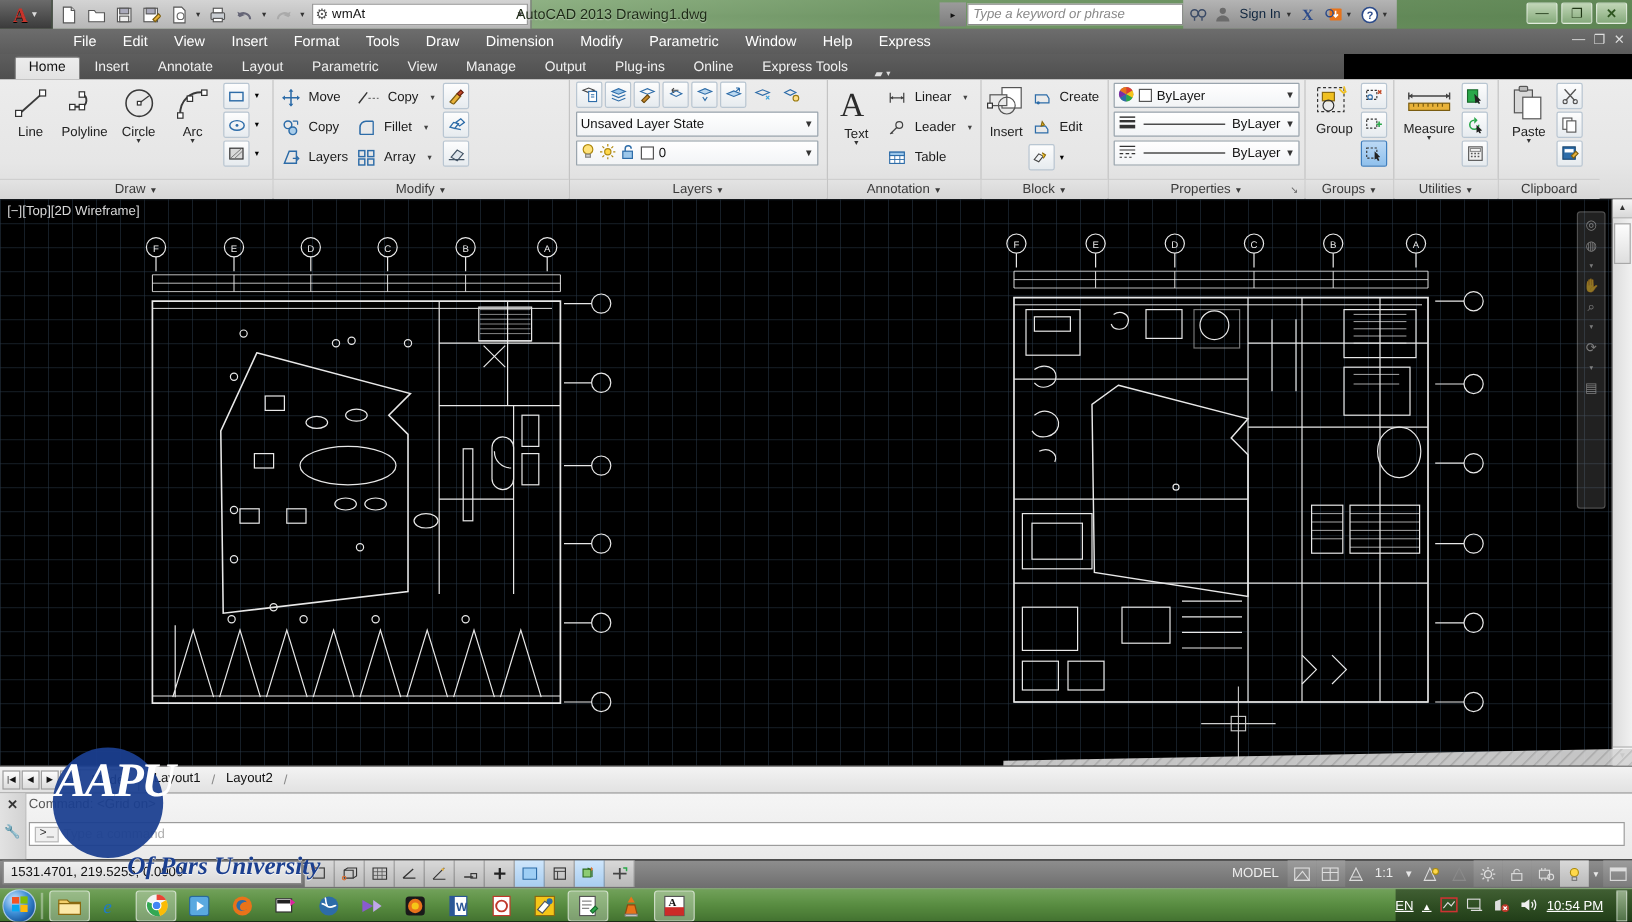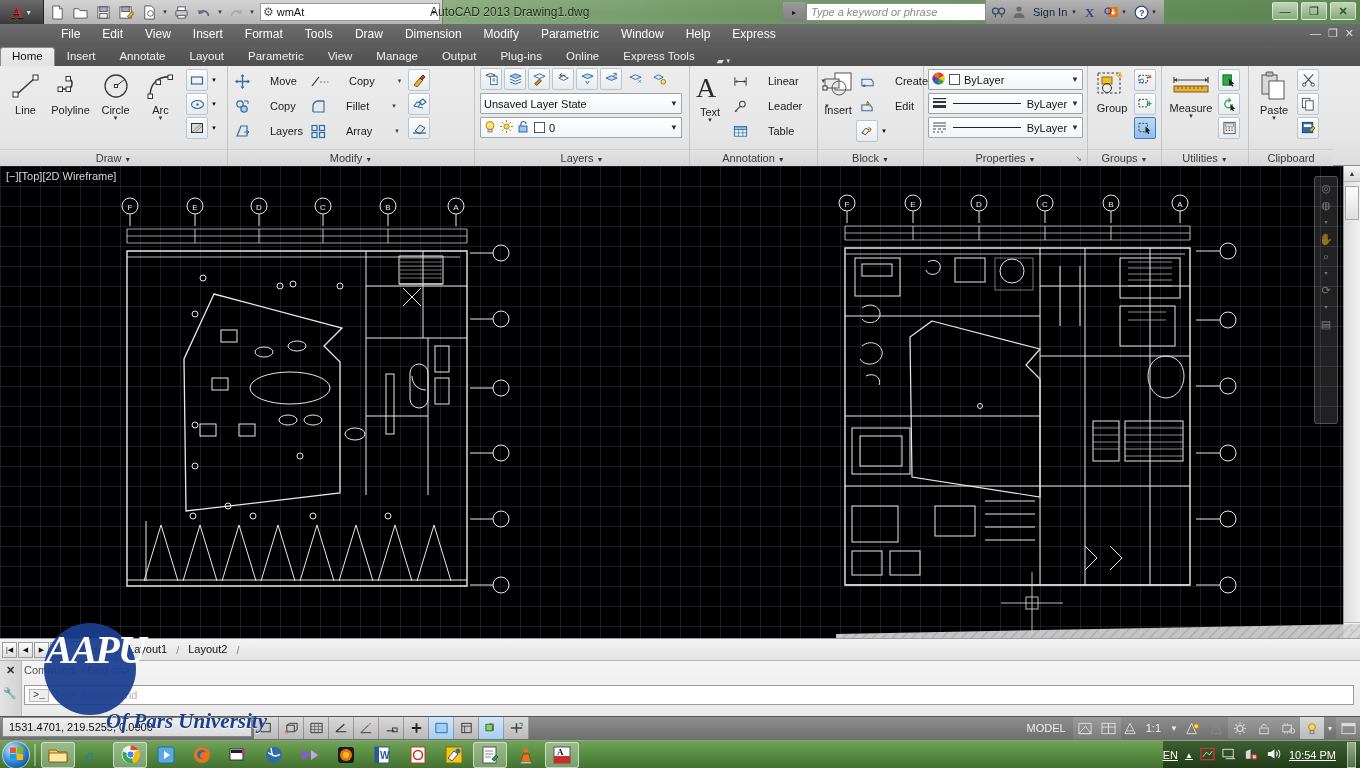--- a/index.html
+++ b/index.html
@@ -88,23 +88,23 @@
   .menubar {
     position:absolute; left:0; top:24px; width:1360px; height:21px;
     background:linear-gradient(180deg,#6d6d6d,#5b5b5b);
     display:flex; align-items:center; padding-left:50px;
   }
   .menubar .mi { color:#fff; font-size:12px; padding:0 11px; line-height:21px; cursor:pointer;}
   .menu-wbtns { position:absolute; right:6px; top:3px; display:flex; gap:7px; color:#ddd; font-size:11px; }
 
   
   .ribtabs {
-    position:absolute; left:0; top:45px; width:1360px; height:21px;
+    position:absolute; left:0; top:45px; width:1120px; height:21px;
     background:linear-gradient(180deg,#5e5e5e,#4f4f4f);
-    display:flex; align-items:flex-end;
+    display:flex; align-items:flex-end;padding-left:12px;
   }
   .ribtab {
     font-size:11.5px; color:#f0f0f0; padding:3px 12px 4px 12px; cursor:pointer;
   }
   .ribtab.active {
     background:linear-gradient(180deg,#ededed,#e2e2e2);
     color:#111; border:1px solid #8a8a8a; border-bottom:none;
     border-radius:3px 3px 0 0; padding:2px 11px 4px 11px;
   }
   .ribtab-end { margin-left:10px; display:flex; align-items:center; gap:3px; color:#ddd; }
@@ -129,21 +129,21 @@
 
   .bigbtn {
     width:45px; display:flex; flex-direction:column; align-items:center;
     padding-top:2px; cursor:pointer;
   }
   .bigbtn .lbl { font-size:11px; color:#222; margin-top:1px; }
   .bigbtn .sub { font-size:6px; color:#333; line-height:5px; }
 
   .smallcol { display:flex; flex-direction:column; gap:1px; }
   .smallbtn {
-    display:flex; align-items:center; gap:20px; height:24px; padding:0 4px;
+    display:flex; align-items:center; gap:7px; height:24px; padding:0 4px;
     font-size:11px; color:#1a1a1a; cursor:pointer; border-radius:2px;
   }
   .smallbtn .car { font-size:7px; color:#444; margin-left:3px;}
 
   .icobtn {
     width:22px;height:22px;border:1px solid #b9c6d2; background:linear-gradient(180deg,#fdfdfd,#e6ebef);
     display:flex;align-items:center;justify-content:center; border-radius:2px; cursor:pointer;
   }
   .icobtn.sel { background:linear-gradient(180deg,#bcd9f5,#8fc0ec); border-color:#3d7ebf; }
   .icobtn.plain { border:none; background:none; }

